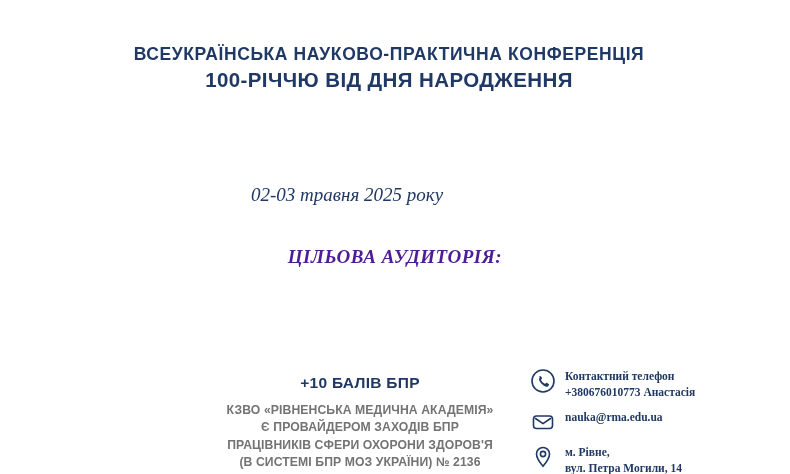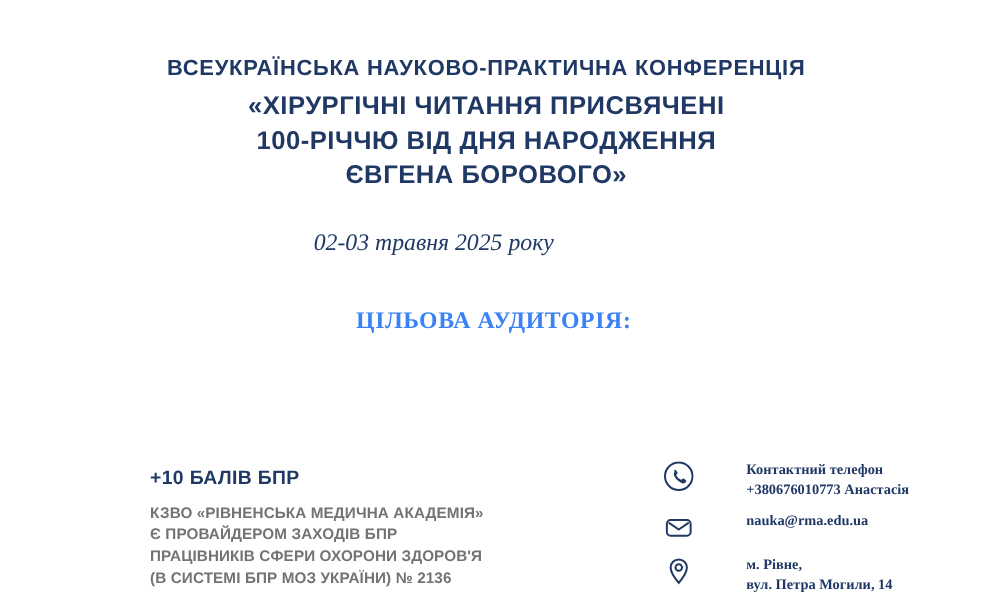--- a/index.html
+++ b/index.html
@@ -66,39 +66,41 @@
   
   .audience-block {
     position: absolute;
     top: 246px;
     left: 0;
     width: 790px;
     text-align: center;
   }
   .audience-title {
     font-family: "Liberation Serif", serif;
+    font-style: italic;
     font-weight: bold;
     font-size: 19px;
-    color: #3b82f6;
+    color: #4c1d95;
     letter-spacing: 0.5px;
   }
   .audience-text {
     font-family: "Liberation Serif", serif;
     font-style: italic;
     font-size: 18px;
     color: #1f3864;
     margin-top: 9px;
   }
 
   
   .points-block {
     position: absolute;
     top: 374px;
     left: 120px;
     width: 480px;
+    text-align: center;
   }
   .points-title {
     font-family: "Liberation Sans", sans-serif;
     font-weight: bold;
     font-size: 15.5px;
     color: #1f3864;
     letter-spacing: 0.3px;
   }
   .provider-text {
     margin-top: 10px;
@@ -114,21 +116,20 @@
   .contacts {
     position: absolute;
     right: 24px;
     top: 368px;
     width: 236px;
   }
   .contact-row {
     display: flex;
     align-items: flex-start;
     margin-bottom: 9px;
-    gap: 32px;
   }
   .contact-icon {
     width: 26px;
     height: 26px;
     flex: 0 0 26px;
     margin-right: 9px;
     display: flex;
     align-items: center;
     justify-content: center;
   }
@@ -154,23 +155,21 @@
     font-weight: bold;
   }
 </style>
 </head>
 <body>
 
 <div class="slide">
 
   <div class="header-block">
     <div class="conf-line">ВСЕУКРАЇНСЬКА НАУКОВО-ПРАКТИЧНА КОНФЕРЕНЦІЯ</div>
-    <div class="title-line">«ХІРУРГІЧНІ ЧИТАННЯ ПРИСВЯЧЕНІ</div>
     <div class="title-line sub">100-РІЧЧЮ ВІД ДНЯ НАРОДЖЕННЯ</div>
-    <div class="title-line sub">ЄВГЕНА БОРОВОГО»</div>
   </div>
 
   <div class="date-line">02-03 травня 2025 року</div>
 
   <div class="audience-block">
     <div class="audience-title">ЦІЛЬОВА АУДИТОРІЯ:</div>
   </div>
 
   <div class="points-block">
     <div class="points-title">+10 БАЛІВ БПР</div>

